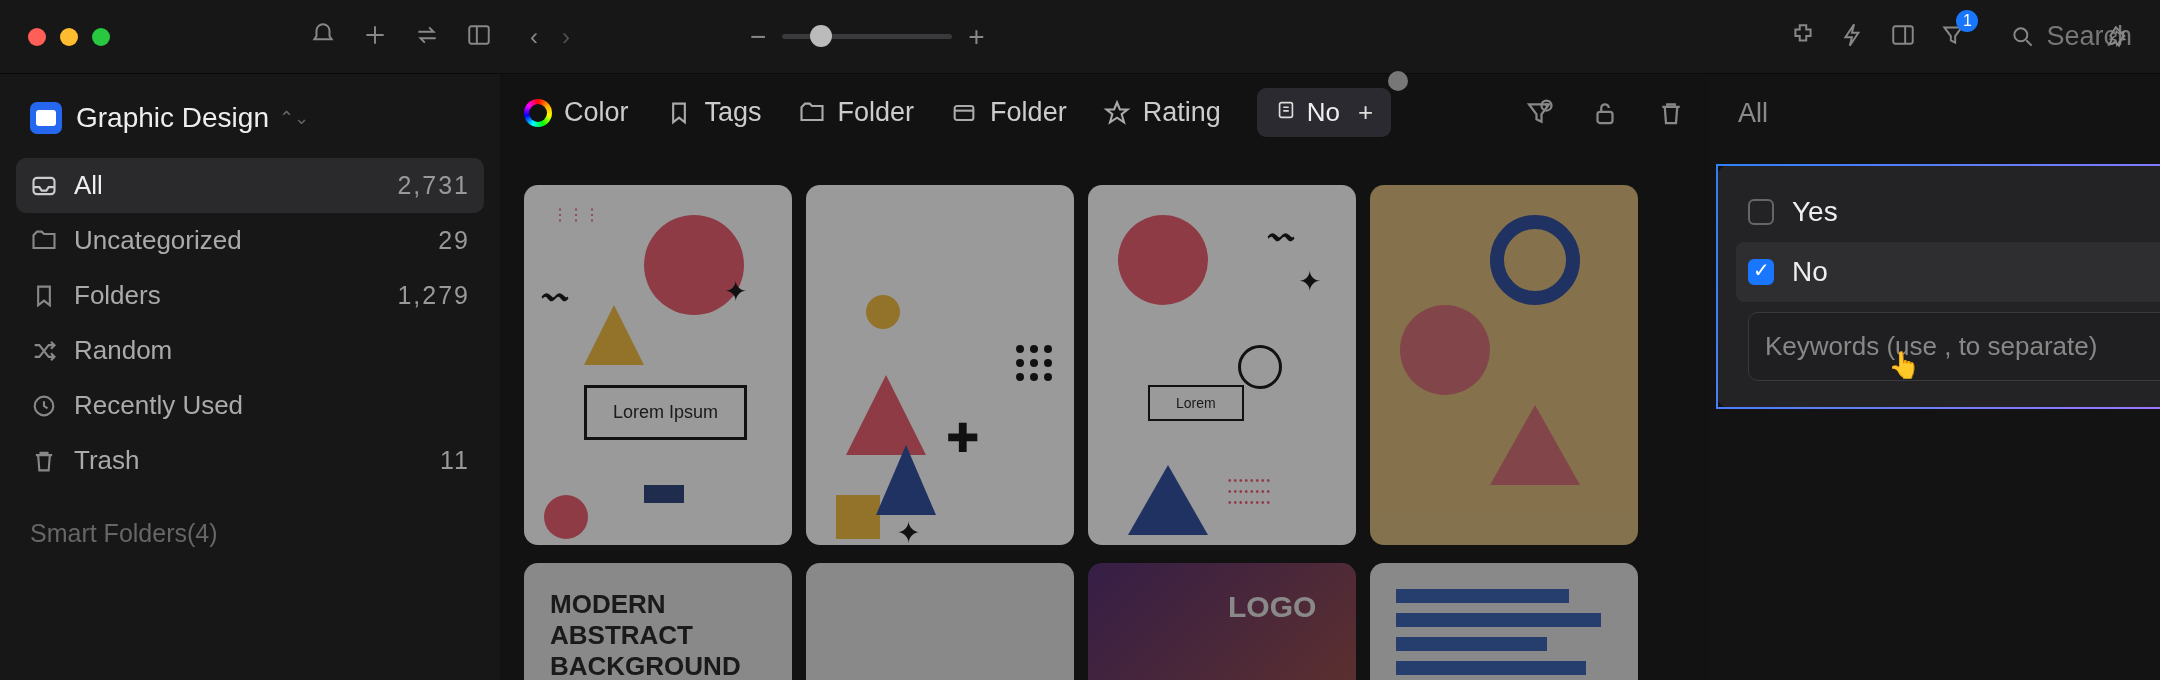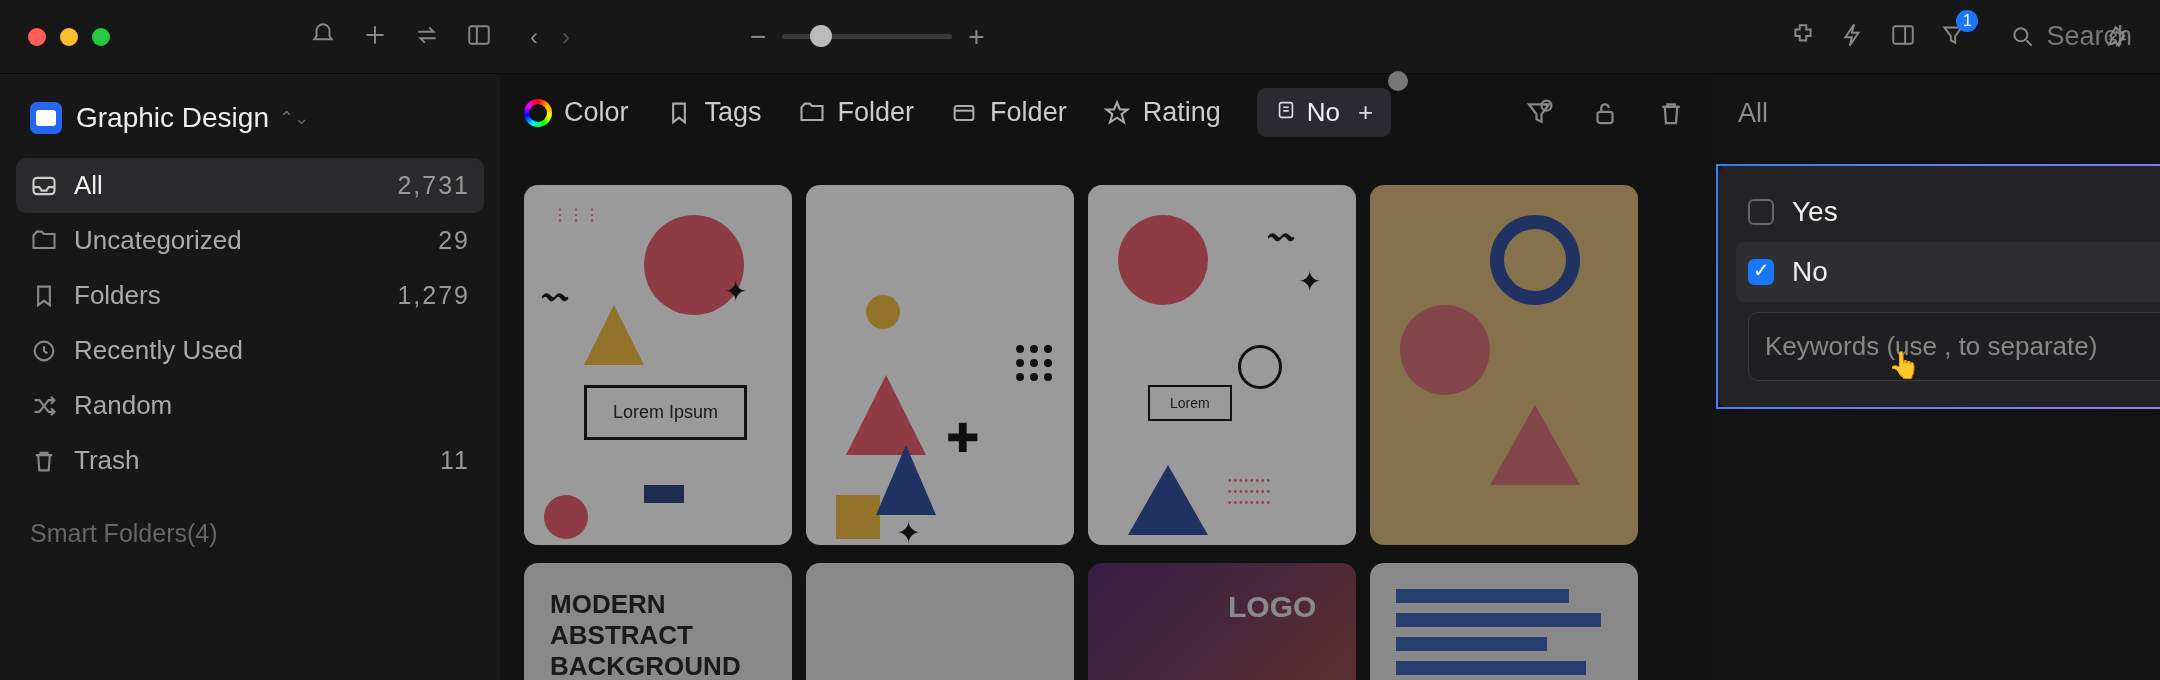--- a/index.html
+++ b/index.html
@@ -200,36 +200,36 @@
             </svg>
           </span>
           <span>Folders</span>
         </span>
       <span class="count">1,279</span>
     </div>
     <div class="sidebar-item">
       <span class="left">
           <span class="icon">
             <svg viewBox="0 0 24 24" stroke="#888" fill="none" stroke-width="1.8">
+              <path d="M4 7h4l8 10h4M4 17h4l8-10h4M18 4l3 3-3 3M18 14l3 3-3 3"></path>
+            </svg>
+          </span>
+          <span>Random</span>
+        </span>
+      <span class="count"></span>
+    </div>
+    <div class="sidebar-item">
+      <span class="left">
+          <span class="icon">
+            <svg viewBox="0 0 24 24" stroke="#888" fill="none" stroke-width="1.8">
               <circle cx="12" cy="12" r="8"></circle>
               <path d="M12 8v4l3 2"></path>
             </svg>
           </span>
           <span>Recently Used</span>
-        </span>
-      <span class="count"></span>
-    </div>
-    <div class="sidebar-item">
-      <span class="left">
-          <span class="icon">
-            <svg viewBox="0 0 24 24" stroke="#888" fill="none" stroke-width="1.8">
-              <path d="M4 7h4l8 10h4M4 17h4l8-10h4M18 4l3 3-3 3M18 14l3 3-3 3"></path>
-            </svg>
-          </span>
-          <span>Random</span>
         </span>
       <span class="count"></span>
     </div>
     <div class="sidebar-item">
       <span class="left">
           <span class="icon">
             <svg viewBox="0 0 24 24" stroke="#888" fill="none" stroke-width="1.8">
               <path d="M5 7h14M9 7V5h6v2M7 7l1 13h8l1-13"></path>
             </svg>
           </span>
@@ -313,21 +313,21 @@
         <div class="sh" style="width:80px;height:80px;background:#e85a6b;left:40px;top:190px;clip-path:polygon(50% 0,0 100%,100% 100%)"></div>
         <div class="sh" style="width:44px;height:44px;background:#f0b93b;left:30px;top:310px"></div>
         <div class="sh" style="left:140px;top:230px;font-size:40px;color:#111">✚</div>
         <div class="sh" style="left:90px;top:330px;font-size:30px;color:#111">✦</div>
         <div class="sh circ" style="width:8px;height:8px;background:#111;left:210px;top:160px;box-shadow: 14px 0 #111, 28px 0 #111, 0 14px #111, 14px 14px #111, 28px 14px #111, 0 28px #111, 14px 28px #111, 28px 28px #111"></div>
         <div class="sh" style="left:70px;top:260px;width:60px;height:70px;background:#2a4a9a;clip-path:polygon(50% 0,0 100%,100% 100%)"></div>
       </div>
       <div class="card memphis">
         <div class="sh circ" style="width:90px;height:90px;background:#e85a6b;left:30px;top:30px"></div>
         <div class="sh" style="width:44px;height:44px;border:3px solid #111;border-radius:50%;left:150px;top:160px"></div>
-        <div class="sh" style="border:2px solid #111;left:60px;top:200px;padding:8px 20px;font-size:14px;color:#222">Lorem</div>
+        <div class="sh" style="border:2px solid #111;left:60px;top:200px;padding:8px 26px;font-size:14px;color:#222">Lorem</div>
         <div class="sh" style="left:40px;top:280px;width:80px;height:70px;background:#2a4a9a;clip-path:polygon(50% 0,0 100%,100% 100%)"></div>
         <div class="sh" style="left:180px;top:30px;font-size:26px;color:#111">〰</div>
         <div class="sh" style="left:210px;top:80px;font-size:28px;color:#111">✦</div>
         <div class="sh" style="left:140px;top:290px;color:#e85a6b;font-size:10px;letter-spacing:2px">••••••••<br>••••••••<br>••••••••</div>
       </div>
       <div class="card" style="background:#d8b777">
         <div class="sh circ" style="width:90px;height:90px;background:#d46a72;left:30px;top:120px"></div>
         <div class="sh circ" style="width:90px;height:90px;border:14px solid #2a4a9a;left:120px;top:30px;background:transparent"></div>
         <div class="sh" style="width:90px;height:80px;background:#d46a72;left:120px;top:220px;clip-path:polygon(50% 0,0 100%,100% 100%)"></div>
       </div>

